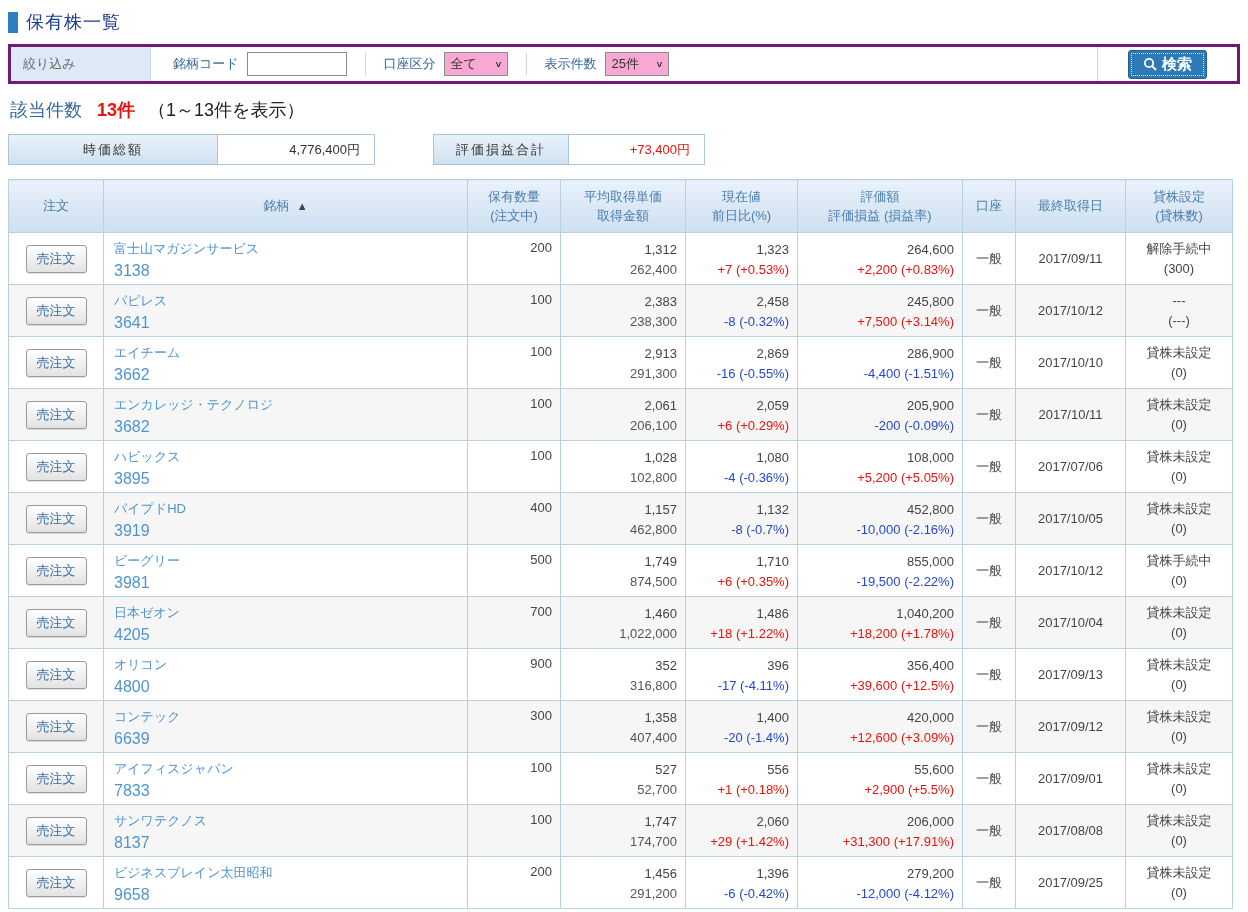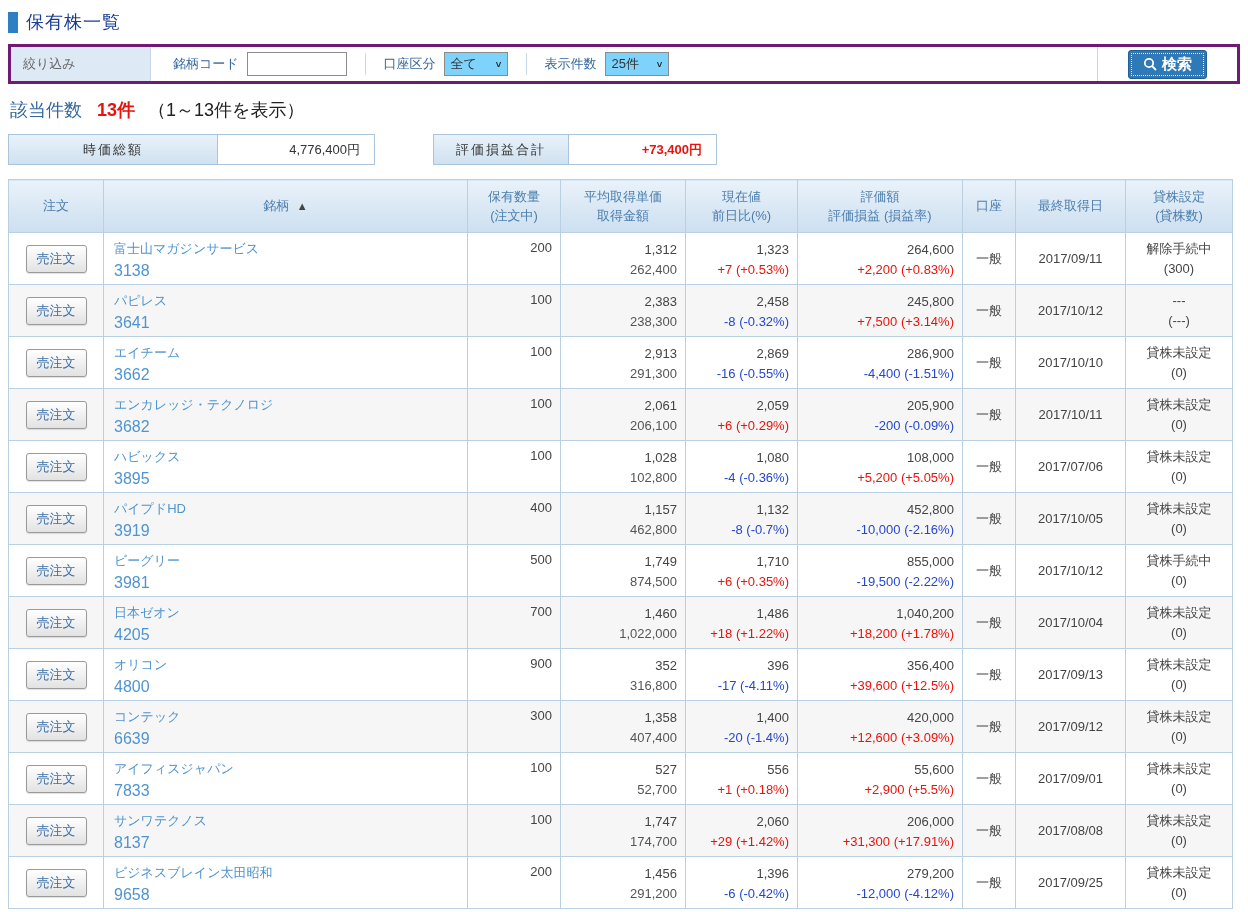--- a/index.html
+++ b/index.html
@@ -12,38 +12,38 @@
   .title-text { font-size:18px; font-weight:normal; color:#1b3d91; letter-spacing:1px; }
 
   
   .filter-box { display:flex; align-items:stretch; border:3px solid #701a75; height:40px; }
   .filter-label { width:140px; background:#dde9f5; color:#666; display:flex; align-items:center; padding-left:12px; border-right:1px solid #c9d9ea; }
   .filter-fields { flex:1; display:flex; align-items:center; padding-left:22px; }
   .field-group { display:flex; align-items:center; }
   .field-group .lbl { color:#33669c; margin-right:8px; }
   .field-sep { width:1px; height:22px; background:#c9d9ea; margin:0 18px; }
   .text-input { width:100px; height:24px; border:1px solid #8c8c8c; background:#fff; padding:0 4px; font-size:13px; }
-  .select { display:inline-flex; align-items:center; justify-content:space-between; border:1px solid #8c8c8c; background:#7dd3fc; height:24px; padding:0 4px 0 6px; min-width:64px; cursor:default; }
+  .select { display:inline-flex; align-items:center; justify-content:space-between; border:1px solid #8c8c8c; background:#f9a8d4; height:24px; padding:0 4px 0 6px; min-width:64px; cursor:default; }
   .select .chev { margin-left:8px; font-size:11px; color:#222; transform:scaleY(0.8); }
   .filter-search { width:140px; border-left:1px solid #c9d9ea; display:flex; align-items:center; justify-content:center; }
   .search-btn { display:inline-flex; align-items:center; gap:5px; background:#2e79b8; color:#fff; border:1px solid #1f5e96; border-radius:3px; padding:4px 14px; font-size:15px; font-weight:bold; outline:1px dotted #dce9f5; outline-offset:-4px; cursor:pointer; }
   .search-btn svg { display:block; }
 
   
   .result-line { margin:14px 2px 12px 2px; font-size:18px; }
   .result-line .lbl { color:#33669c; }
   .result-line .count { color:#e8130c; font-weight:bold; margin-left:10px; }
   .result-line .range { margin-left:8px; color:#222; }
 
   
   .summary-row { display:flex; align-items:center; margin-bottom:14px; }
   .sum-label { height:31px; display:flex; align-items:center; justify-content:center; background:linear-gradient(#e9f2fa,#cfe1f0); border:1px solid #aac4dc; color:#333; letter-spacing:2px; }
   .sum-value { height:31px; display:flex; align-items:center; justify-content:flex-end; background:#fff; border:1px solid #aac4dc; border-left:none; padding-right:14px; }
   .w-label1 { width:210px; } .w-val1 { width:157px; }
-  .w-label2 { width:136px; margin-left:58px; } .w-val2 { width:148px;font-weight:bold; }
+  .w-label2 { width:136px; margin-left:58px; } .w-val2 { width:136px; }
   .pl-positive { color:#e8130c; }
 
   
   table.holdings { border-collapse:collapse; table-layout:fixed; width:1224px; }
   .holdings th, .holdings td { border:1px solid #b9cfe2; }
   .holdings thead th { background:linear-gradient(#e9f2fa,#cddff0); color:#4a7dad; font-weight:normal; height:53px; text-align:center; line-height:1.5; font-size:13px; }
   .holdings tbody td { height:52px; background:#fff; }
   .holdings tbody tr:nth-child(even) td { background:#f6f6f6; }
   .sort-arrow { color:#444; font-size:11px; margin-left:4px; }
 

